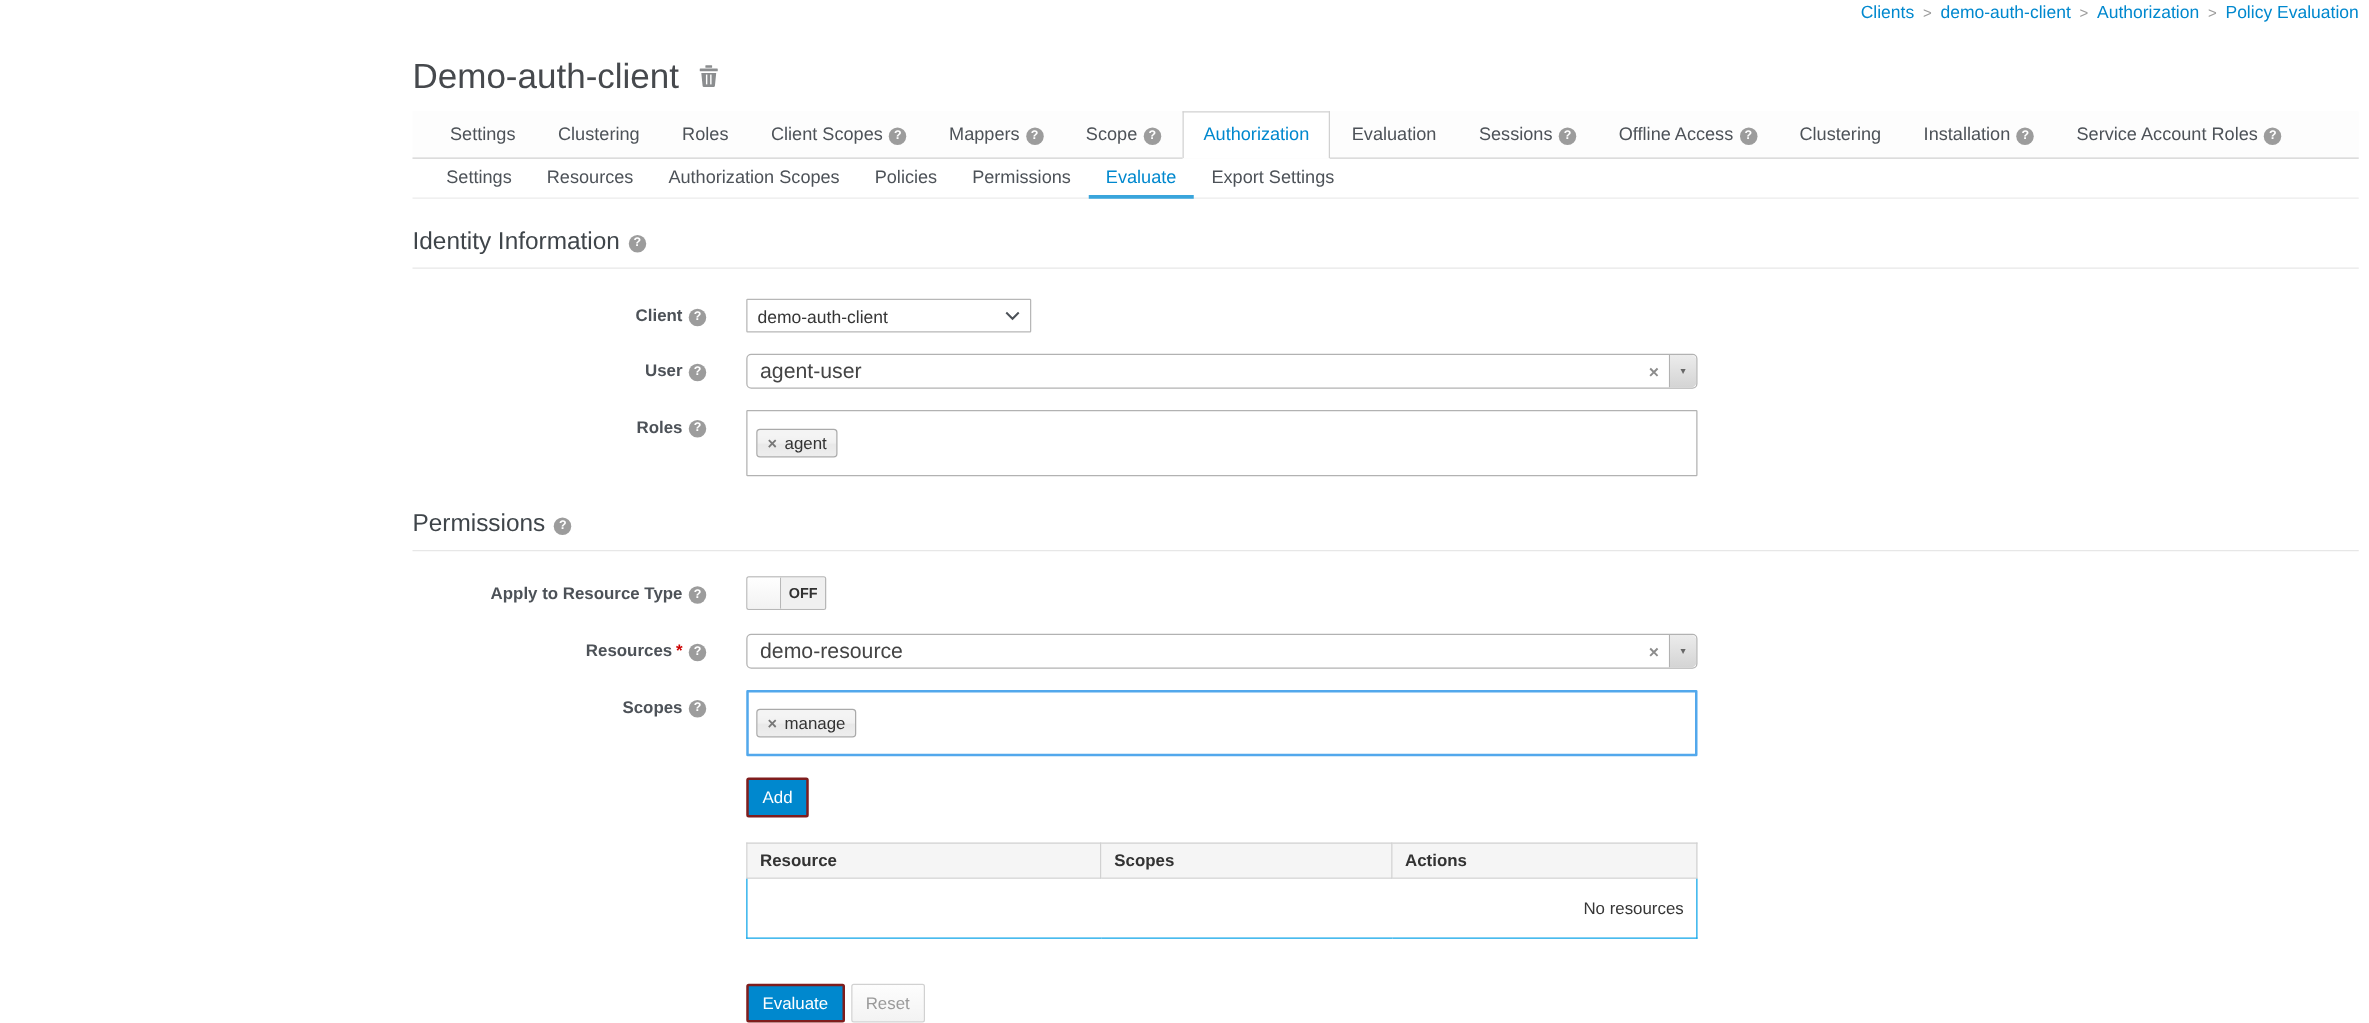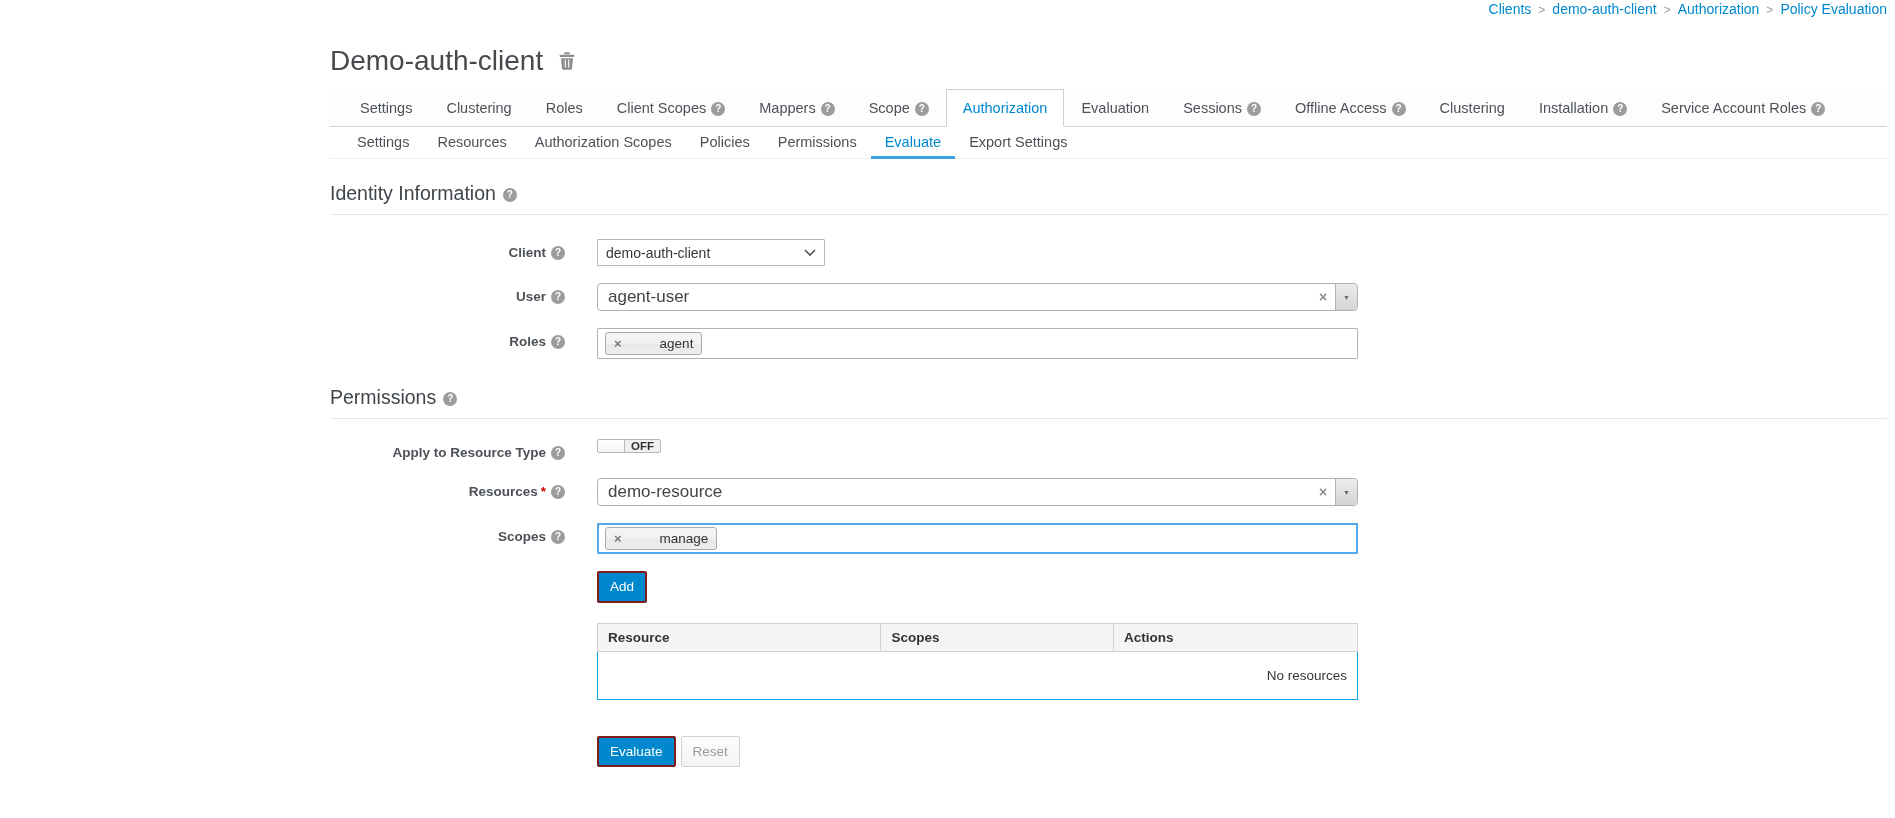--- a/index.html
+++ b/index.html
@@ -82,27 +82,27 @@
   
   .tagbox {
     width: 761px; min-height: 31px; border: 1px solid #b2b2b2; border-radius: 1px;
     background: #fff; display: flex; align-items: center; padding: 2px 4px; cursor: text;
   }
   .tagbox.focused { border: 2px solid #52a8ec; padding: 1px 3px; }
   .tag-chip {
     display: inline-flex; align-items: center; height: 23px; padding: 0 8px;
     border: 1px solid #aaa; border-radius: 3px;
     background: linear-gradient(to bottom, #f4f4f4 20%, #f0f0f0 50%, #e8e8e8 52%, #eee 100%);
-    font-size: 13.5px; color: #333; margin: 1px 3px; white-space: nowrap; gap: 32px;
+    font-size: 13.5px; color: #333; margin: 12px 3px; white-space: nowrap;
   }
   .tag-remove { color: #777; font-weight: bold; font-size: 13px; margin-right: 6px; cursor: pointer; line-height: 1; }
   .tag-remove::before { content: "\00d7"; }
 
   
-  .toggle { display: inline-flex; width: 64px; height: 14px; border: 1px solid #b7b7b7; border-radius: 2px; overflow: hidden; cursor: pointer; }
+  .toggle { display: inline-flex; width: 64px; height: 27px; border: 1px solid #b7b7b7; border-radius: 2px; overflow: hidden; cursor: pointer; }
   .toggle-handle { width: 27px; background: linear-gradient(to bottom, #fff, #f2f2f2); border-right: 1px solid #b7b7b7; }
   .toggle-label { flex: 1; background: #f0f0f0; color: #313131; font-size: 11.5px; font-weight: 700; display: flex; align-items: center; justify-content: center; }
 
   
   .btn { font-family: inherit; font-size: 13.5px; line-height: 1; border-radius: 2px; cursor: pointer; padding: 7px 11px; }
   .btn-primary { background: #0088ce; border: 2px solid #7f1d1d; color: #fff; }
   .btn-default { background: linear-gradient(to bottom, #fdfdfd, #f3f3f3); border: 1px solid #d1d1d1; color: #9a9a9a; }
   .add-row { margin-left: 267px; margin-top: 14px; }
   .actions-row { margin-left: 267px; margin-top: 36px; display: flex; gap: 5px; padding-bottom: 60px; }
 

